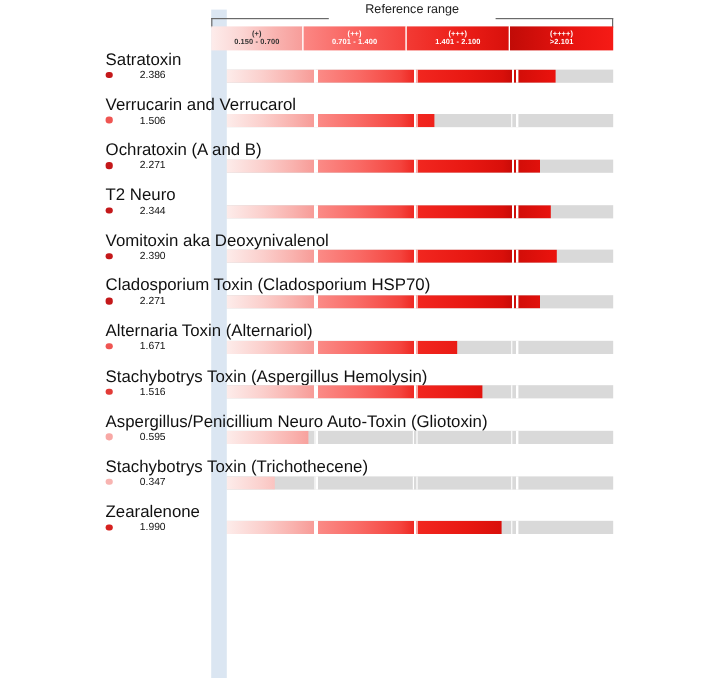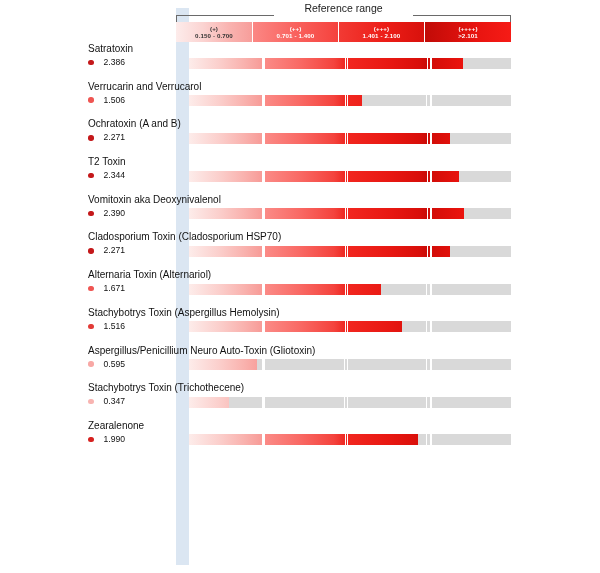--- a/index.html
+++ b/index.html
@@ -75,27 +75,27 @@
   .seg2{flex:0 0 86px;background:linear-gradient(to right,#fb8784 0%,#f9625e 50%,#f5423d 100%);}
   .seg3{flex:0 0 86px;background:linear-gradient(to right,#f23a34 0%,#ec1d17 55%,#d8110c 100%);}
   .seg4{flex:1 1 auto;background:linear-gradient(to right,#c10b07 0%,#e81410 60%,#f61b16 100%);}
 
   
   .rows{position:absolute;left:0;top:44px;width:600px;z-index:2;}
   .row{position:relative;height:37.7px;}
 
   .row-label{
     position:absolute;left:72px;top:0;
-    font-size:10px;color:#111;
+    font-size:14px;color:#111;
     white-space:nowrap;
     line-height:10px;
   }
   .row-value-wrap{
     position:absolute;left:72px;top:13px;
-    display:flex;align-items:center;gap:10px;
+    display:flex;align-items:center;gap:23px;
     line-height:11px;
   }
   .row-dot{
     width:5.5px;height:5.5px;border-radius:50%;
     display:inline-block;flex:0 0 auto;
   }
   .row-value{
     font-size:8.6px;color:#111;
   }
 
@@ -246,21 +246,21 @@
           <div class="track-seg tseg4"></div>
         </div>
         <div class="bar-fill" style="width: 261.165px;">
           <div class="bar-fill-inner"></div>
         </div>
         <div class="bar-divider" style="left: 247px;"></div>
         <div class="bar-divider" style="left: 330.5px;"></div>
         <div class="bar-divider" style="left: 414px;"></div>
       </div>
       <div class="row">
-        <div class="row-label">T2 Toxin</div>
+        <div class="row-label">T2 Neuro</div>
         <div class="row-value-wrap">
           <span class="row-dot" style="background: rgb(196, 24, 26);"></span>
           <span class="row-value">2.344</span>
         </div>
         <div class="bar-track">
           <div class="track-seg tseg1"></div>
           <div class="track-seg tseg2"></div>
           <div class="track-seg tseg3"></div>
           <div class="track-seg tseg4"></div>
         </div>

